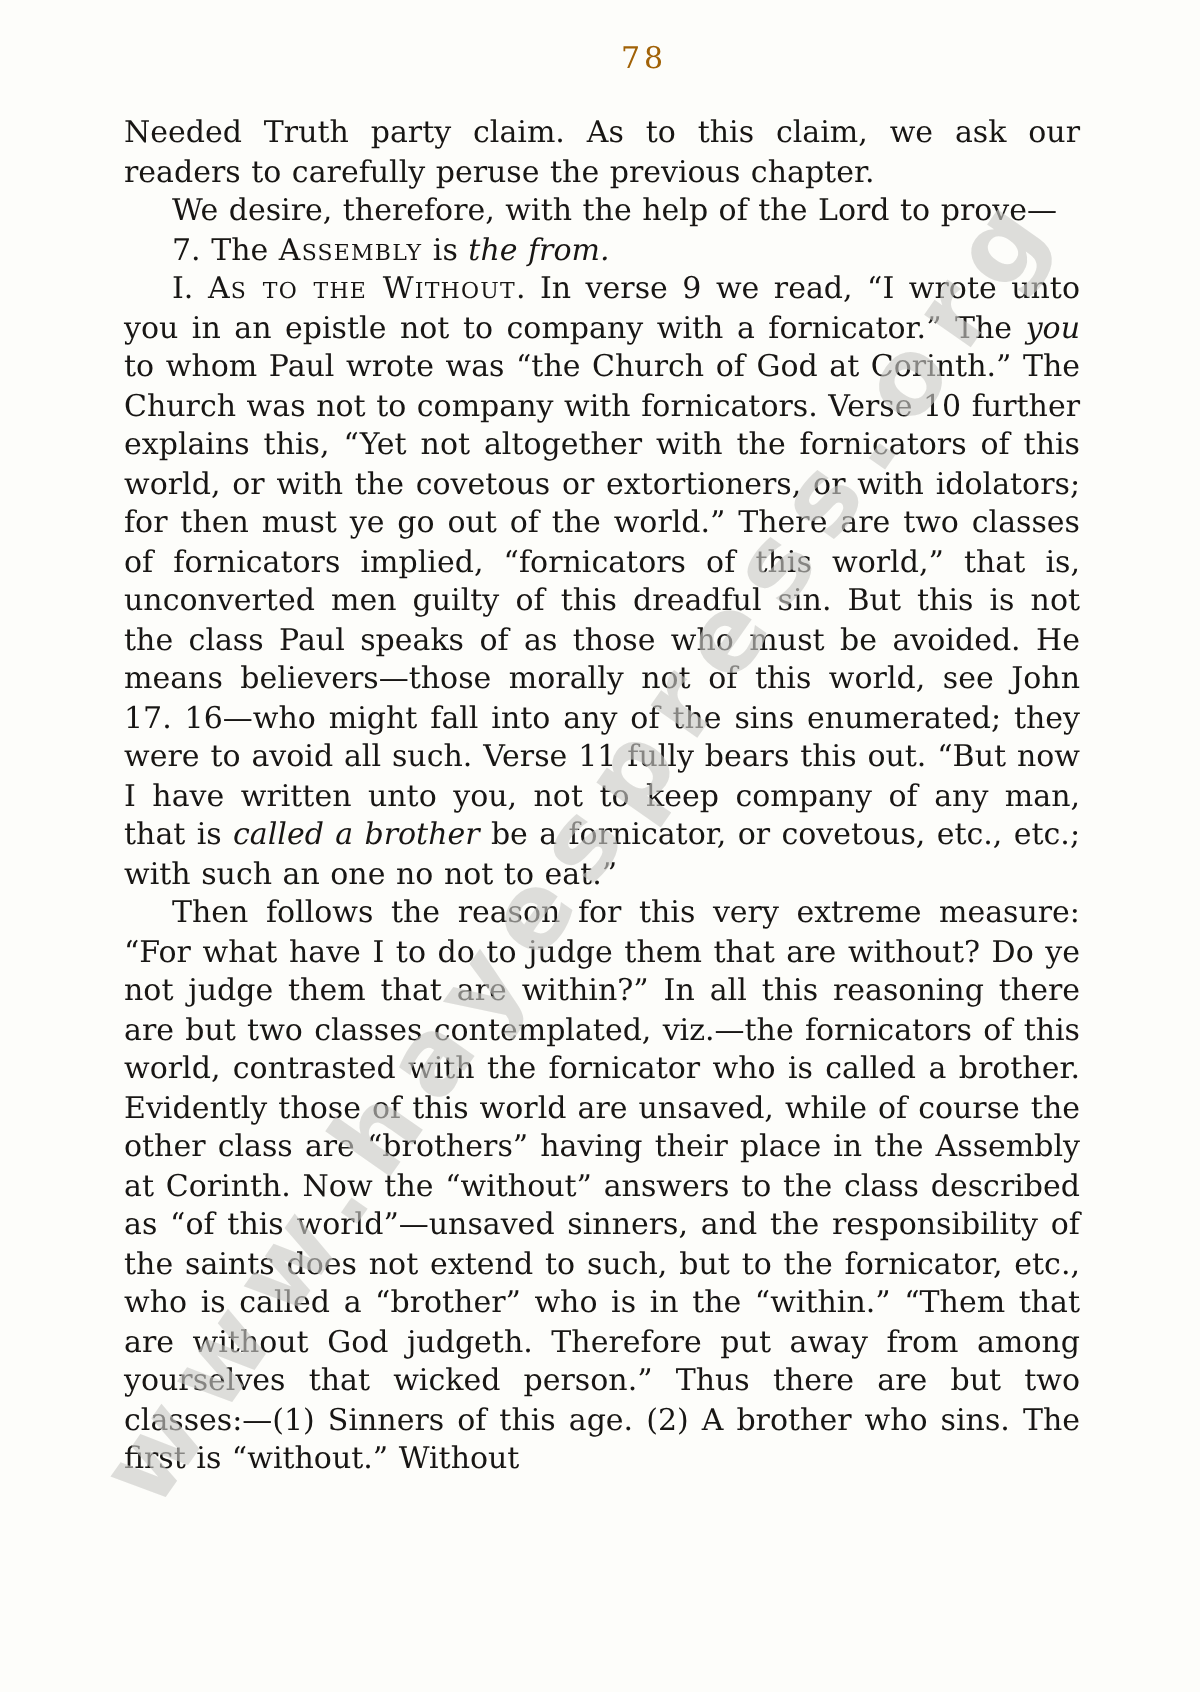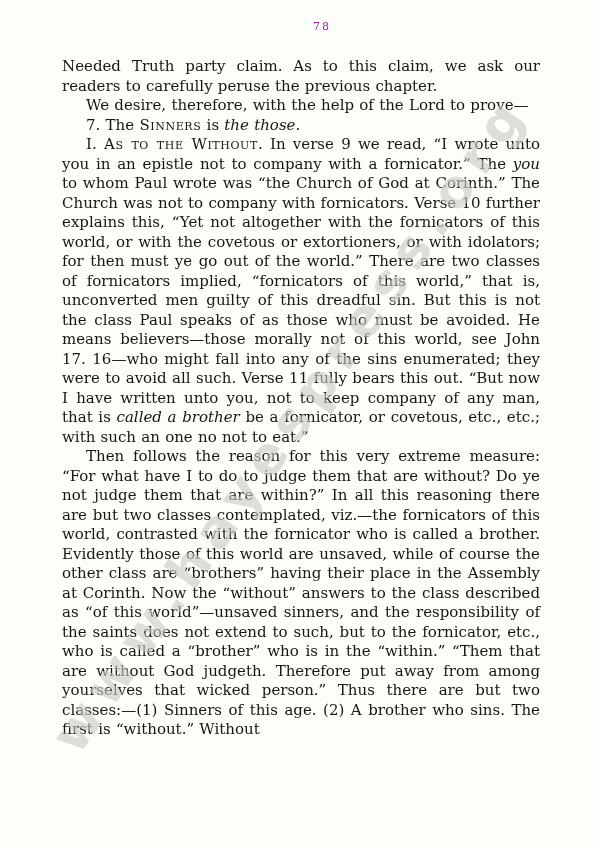--- a/index.html
+++ b/index.html
@@ -16,23 +16,23 @@
     overflow: hidden;
     font-family: "DejaVu Serif", "Liberation Serif", serif;
     color: #181614;
   }
   .page-number {
     position: absolute;
     top: 20px;
     left: 0;
     right: 0;
     text-align: center;
-    font-size: 11px;
+    font-size: 15px;
     letter-spacing: 2px;
-    color: #a21caf;
+    color: #a16207;
     padding-left: 44px;
   }
   .text-block {
     position: absolute;
     top: 57px;
     left: 62px;
     width: 478px;
     font-size: 15px;
     line-height: 19.5px;
     text-align: justify;
@@ -82,21 +82,21 @@
 <div class="page">
 
   <div class="page-number">78</div>
 
   <div class="text-block">
 
     <p class="para"><span>Needed Truth party claim.  As to this claim, we ask our readers to carefully peruse the previous chapter.</span></p>
 
     <p class="para indent"><span>We desire, therefore, with the help of the Lord to prove—</span></p>
 
-    <p class="para list-line"><span>7.  The </span><span class="seg-smallcaps">Sinners</span><span> is </span><span class="seg-italic">the those.</span></p>
+    <p class="para list-line"><span>7.  The </span><span class="seg-smallcaps">Assembly</span><span> is </span><span class="seg-italic">the from.</span></p>
 
 
     <p class="para indent"><span>I. </span><span class="seg-smallcaps">As to the Without</span><span>.  In verse 9 we read, “I wrote unto you in an epistle not to company with a fornicator.”  The </span><span class="seg-italic">you</span><span> to whom Paul wrote was “the Church of God at Corinth.”  The Church was not to company with fornicators.  Verse 10 further explains this, “Yet not altogether with the fornicators of this world, or with the covetous or extortioners, or with idolators; for then must ye go out of the world.”  There are two classes of fornicators implied, “fornicators of this world,” that is, unconverted men guilty of this dreadful sin.  But this is not the class Paul speaks of as those who must be avoided.  He means believers—those morally not of this world, see John 17. 16—who might fall into any of the sins enumerated; they were to avoid all such.  Verse 11 fully bears this out.  “But now I have written unto you, not to keep company of any man, that is </span><span class="seg-italic">called a brother</span><span> be a fornicator, or covetous, etc., etc.; with such an one no not to eat.”</span></p>
 
     <p class="para indent"><span>Then follows the reason for this very extreme measure: “For what have I to do to judge them that are without? Do ye not judge them that are within?”  In all this reasoning there are but two classes contemplated, viz.—the fornicators of this world, contrasted with the fornicator who is called a brother.  Evidently those of this world are unsaved, while of course the other class are “brothers” having their place in the Assembly at Corinth.  Now the “without” answers to the class described as “of this world”—unsaved sinners, and the responsibility of the saints does not extend to such, but to the fornicator, etc., who is called a “brother” who is in the “within.”  “Them that are without God judgeth.  Therefore put away from among yourselves that wicked person.”  Thus there are but two classes:—(1) Sinners of this age.  (2) A brother who sins.  The first is “without.”  Without</span></p>
 
   </div>
 
   <div class="watermark">www.hayespress.org</div>
 

